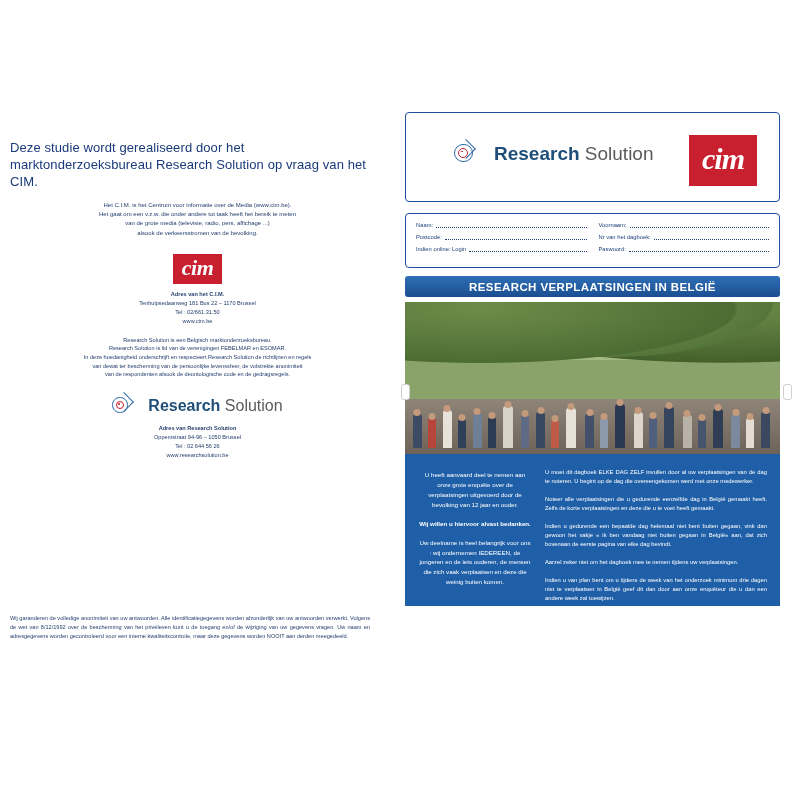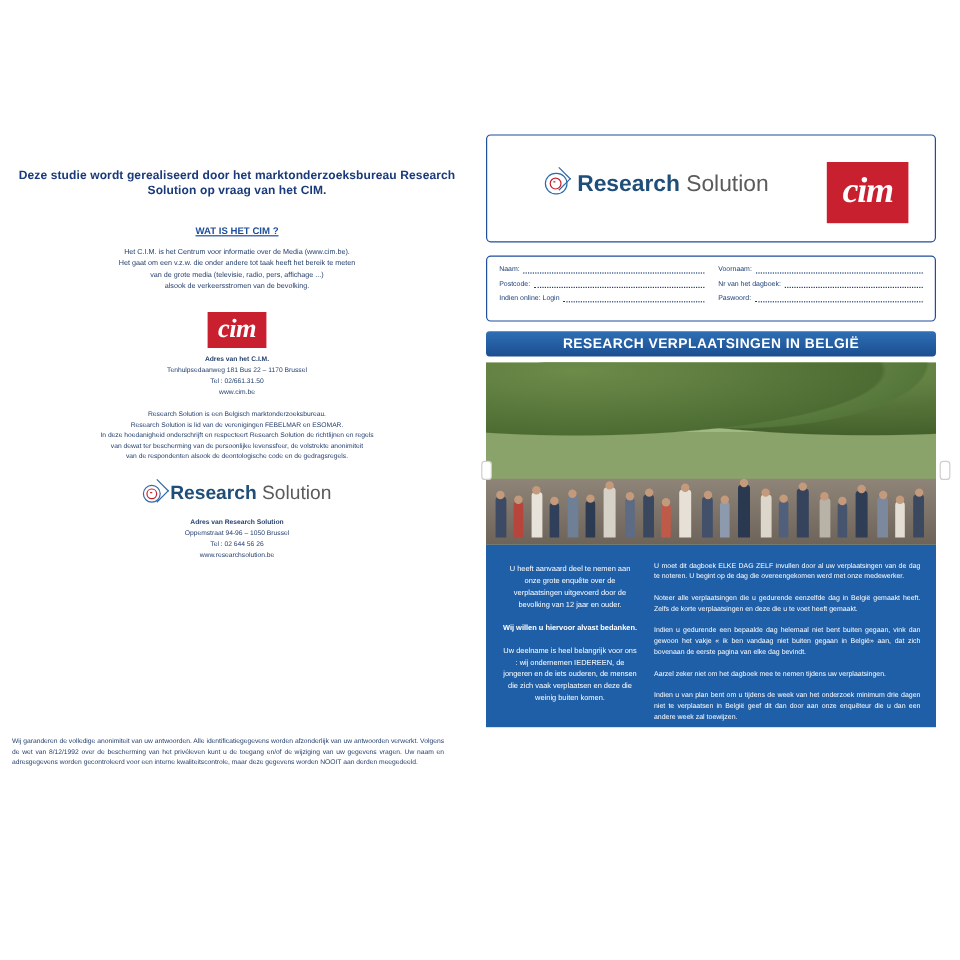--- a/index.html
+++ b/index.html
@@ -6,21 +6,21 @@
   body{
     width:800px;height:800px;background:#ffffff;
     font-family:"Liberation Sans", sans-serif;
     overflow:hidden;position:relative;
   }
   .page{position:absolute;left:0;top:0;width:800px;height:800px;}
 
   
   .left{position:absolute;left:10px;top:140px;width:375px;}
   .left .headline{
-    font-size:10px;font-weight:bold;color:#1a3a7a;text-align:center;
+    font-size:13px;font-weight:normal;color:#1a3a7a;text-align:left;
     line-height:1.3;letter-spacing:0.1px;
   }
   .sec-title{
     text-align:center;font-size:8px;font-weight:bold;color:#1f4e9c;
     text-decoration:underline;margin-top:22px;
   }
   .body-c{
     text-align:center;font-size:6px;color:#26406e;line-height:1.55;
     margin-top:10px;
   }
@@ -31,21 +31,21 @@
     font-family:"Liberation Serif", serif;font-style:italic;font-weight:bold;
     padding:3px 9px 5px 9px;font-size:22px;line-height:1;letter-spacing:-0.5px;
     position:relative;
   }
   .addr{
     text-align:center;font-size:5.6px;color:#26406e;line-height:1.6;margin-top:6px;
   }
   .addr .b{font-weight:bold;}
 
   .rs-logo-wrap{text-align:center;margin-top:18px;}
-  .rs-logo{display:inline-flex;align-items:center;gap:6px;text-align:center;}
+  .rs-logo{display:inline-flex;align-items:center;gap:19px;text-align:center;}
   .rs-target{width:17px;height:17px;position:relative;display:inline-block;}
   .rs-target .ring{
     position:absolute;border:1.6px solid #2f6aa8;border-radius:50%;
   }
   .rs-target .r1{left:0;top:0;width:13.5px;height:13.5px;}
   .rs-target .r2{left:3.4px;top:3.4px;width:6.7px;height:6.7px;border-color:#c8202f;}
   .rs-target .dot{position:absolute;left:5.9px;top:5.9px;width:1.8px;height:1.8px;background:#c8202f;border-radius:50%;}
   .rs-target .arrow{
     position:absolute;left:5px;top:-2px;width:13px;height:13px;
     border-top:1.4px solid #2f6aa8;border-right:1.4px solid #2f6aa8;
@@ -136,21 +136,20 @@
 </style>
 </head>
 <body>
 
 <div class="page">
 
   <div class="left">
 
     <div class="headline">Deze studie wordt gerealiseerd door het marktonderzoeksbureau Research Solution op vraag van het CIM.</div>
 
-    <div class="sec-title">WAT IS HET CIM ?</div>
     <div class="body-c" style="white-space:pre-line">Het C.I.M. is het Centrum voor informatie over de Media (www.cim.be).
 Het gaat om een v.z.w. die onder andere tot taak heeft het bereik te meten
 van de grote media (televisie, radio, pers, affichage ...)
 alsook de verkeersstromen van de bevolking.</div>
 
     <div class="cim-logo-wrap">
       <span class="cim-mark">cim</span>
     </div>
 
     <div class="addr">

